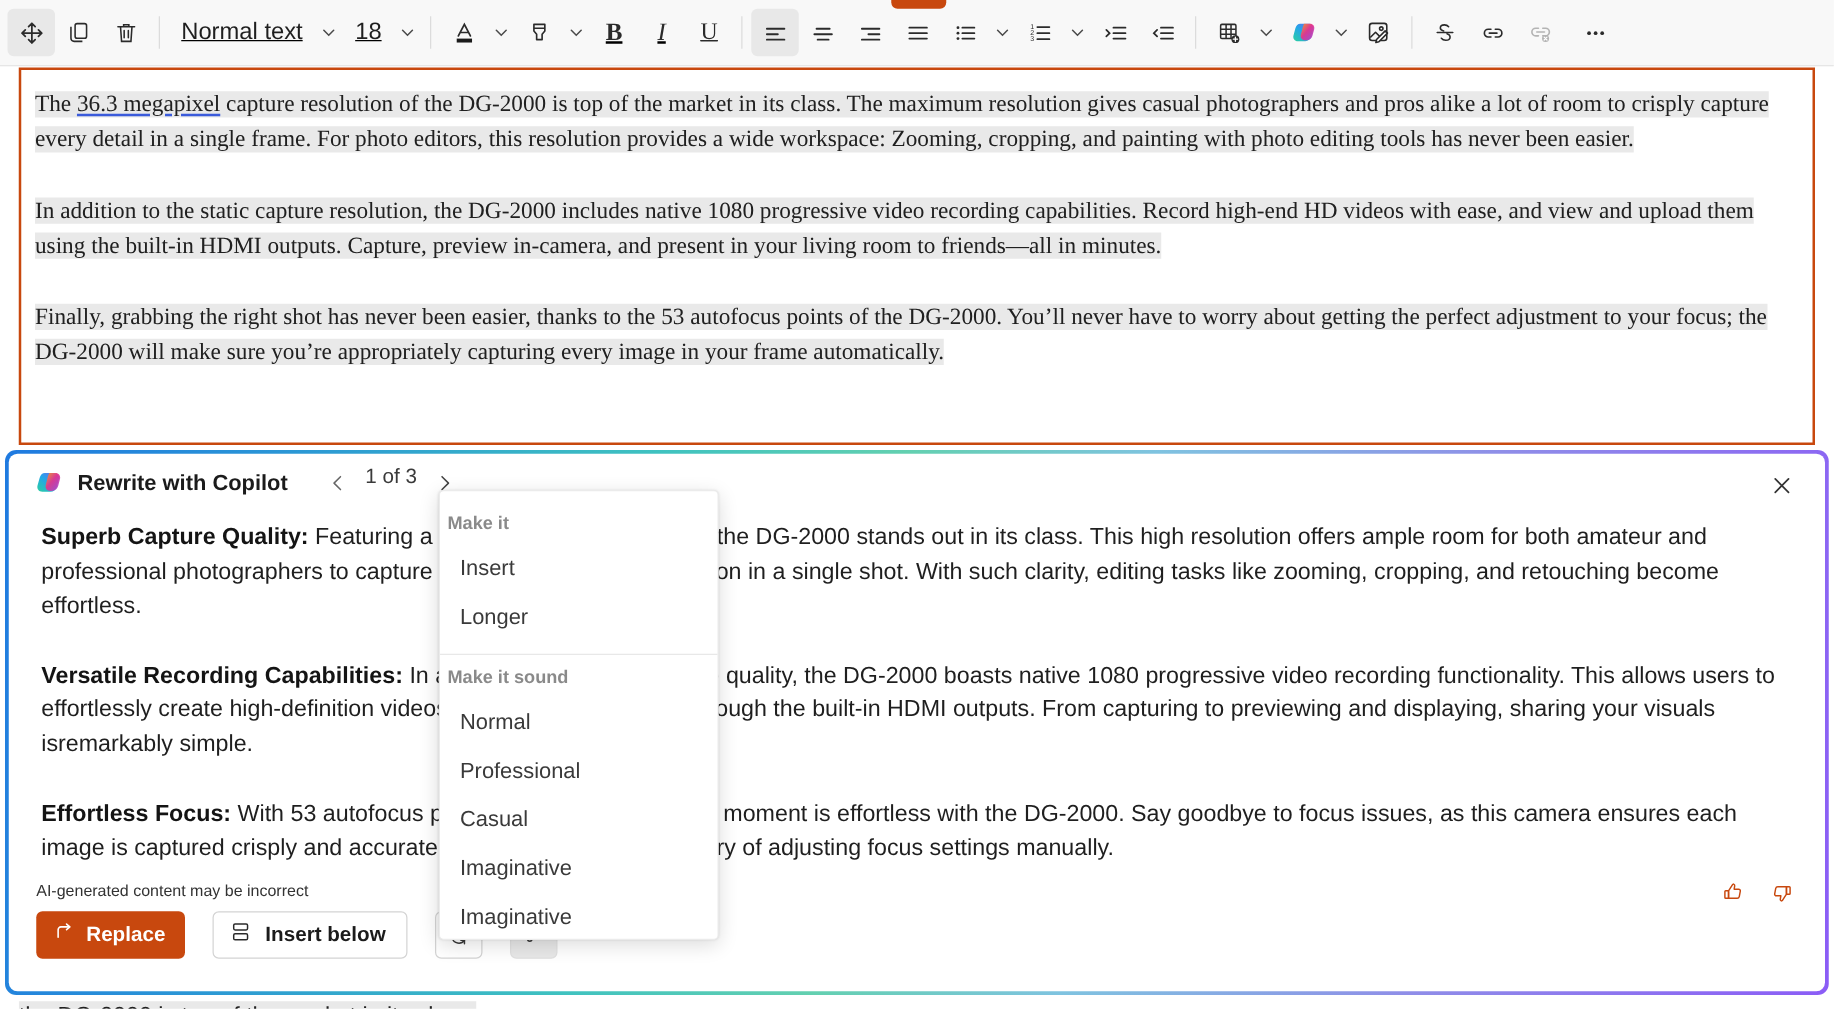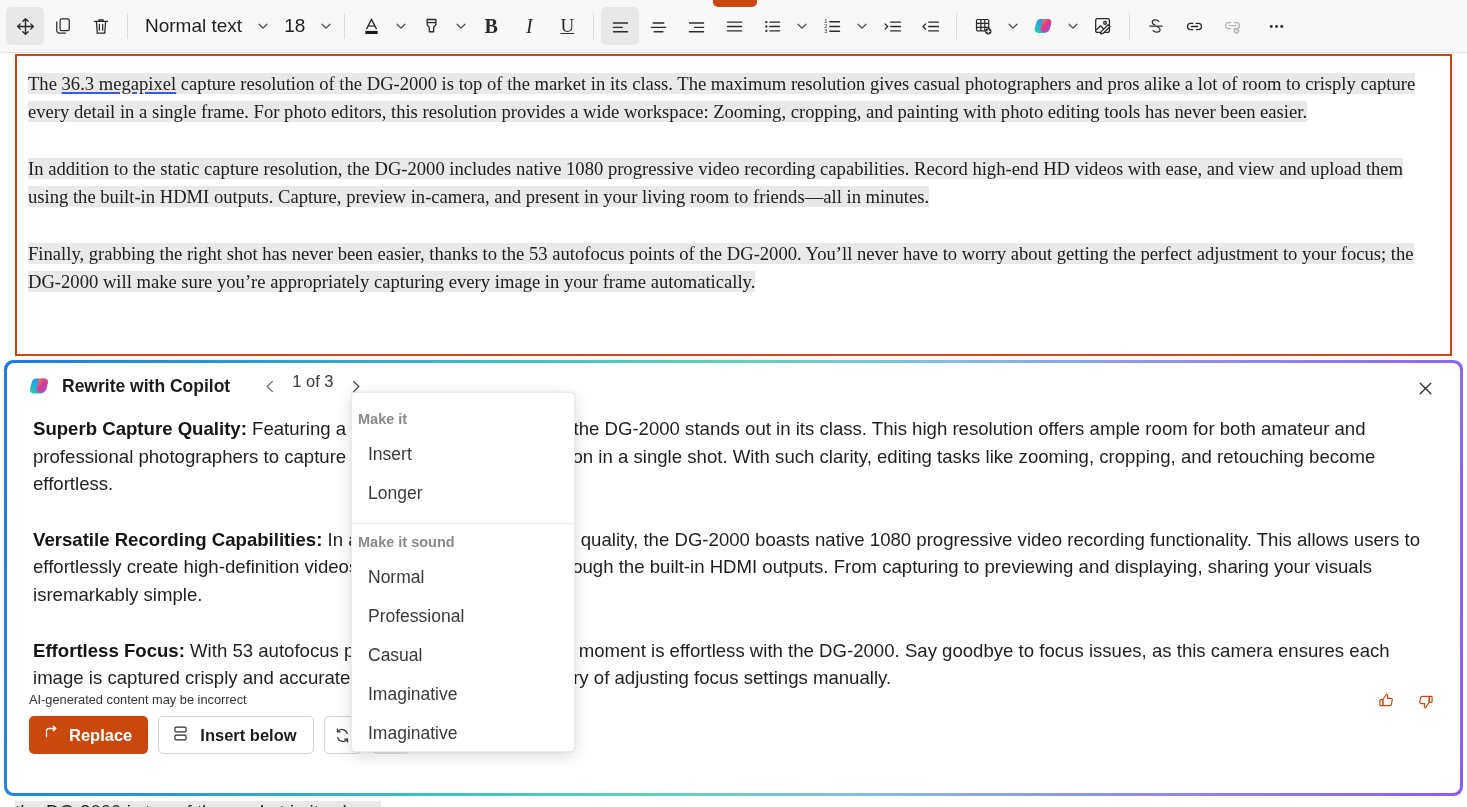--- a/index.html
+++ b/index.html
@@ -12,20 +12,21 @@
   }
 
   
   .toolbar {
     position: absolute; left: 0; top: 0;
     width: 1467px; height: 53px;
     background: #f8f8f8;
     display: flex; align-items: center;
     padding: 0 6px;
     border-bottom: 1px solid #e6e6e6;
+    text-decoration: underline;
   }
   .tb-btn {
     height: 38px; min-width: 38px;
     display: flex; align-items: center; justify-content: center;
     border-radius: 5px;
     color: #2b2b2b;
     cursor: default;
     flex: none;
   }
   .tb-btn.active { background: #e8e8e8; }
@@ -126,37 +127,37 @@
 
   .cop-body {
     padding: 6px 32px 0 26px;
   }
   .cop-p {
     font-size: 18.6px; line-height: 27.6px;
     color: #1f1f1f; margin: 0 0 28px 0;
   }
   .cop-p b { font-weight: bold; color: #141414; }
   .cop-footer {
-    position: absolute; left: 0; bottom: 13px;
+    position: absolute; left: 0; bottom: 0;
     width: 100%; height: 96px;
   }
   .disc {
     position: absolute; left: 22px; top: 8px;
     font-size: 12.8px; color: #333333;
     white-space: nowrap;
   }
   .fb-icons {
     position: absolute; right: 22px; top: 4px;
     display: flex; gap: 12px;
   }
   .fb-icons .fb { width: 26px; height: 26px; display:flex; align-items:center; justify-content:center; cursor:default; }
 
   .action-row {
     position: absolute; left: 22px; top: 32px;
-    display: flex; align-items: flex-start; gap: 10px;
+    display: flex; align-items: flex-start; gap: 22px;
   }
   .btn-replace {
     height: 38px; background: #c8480e; color: #ffffff;
     border-radius: 5px; display:flex; align-items:center;
     padding: 0 16px 0 13px; gap: 9px;
     font-size: 16.5px; font-weight: bold; cursor: default;
     white-space: nowrap;
   }
   .btn-insert {
     height: 38px; background: #ffffff; color: #1b1b1b;

